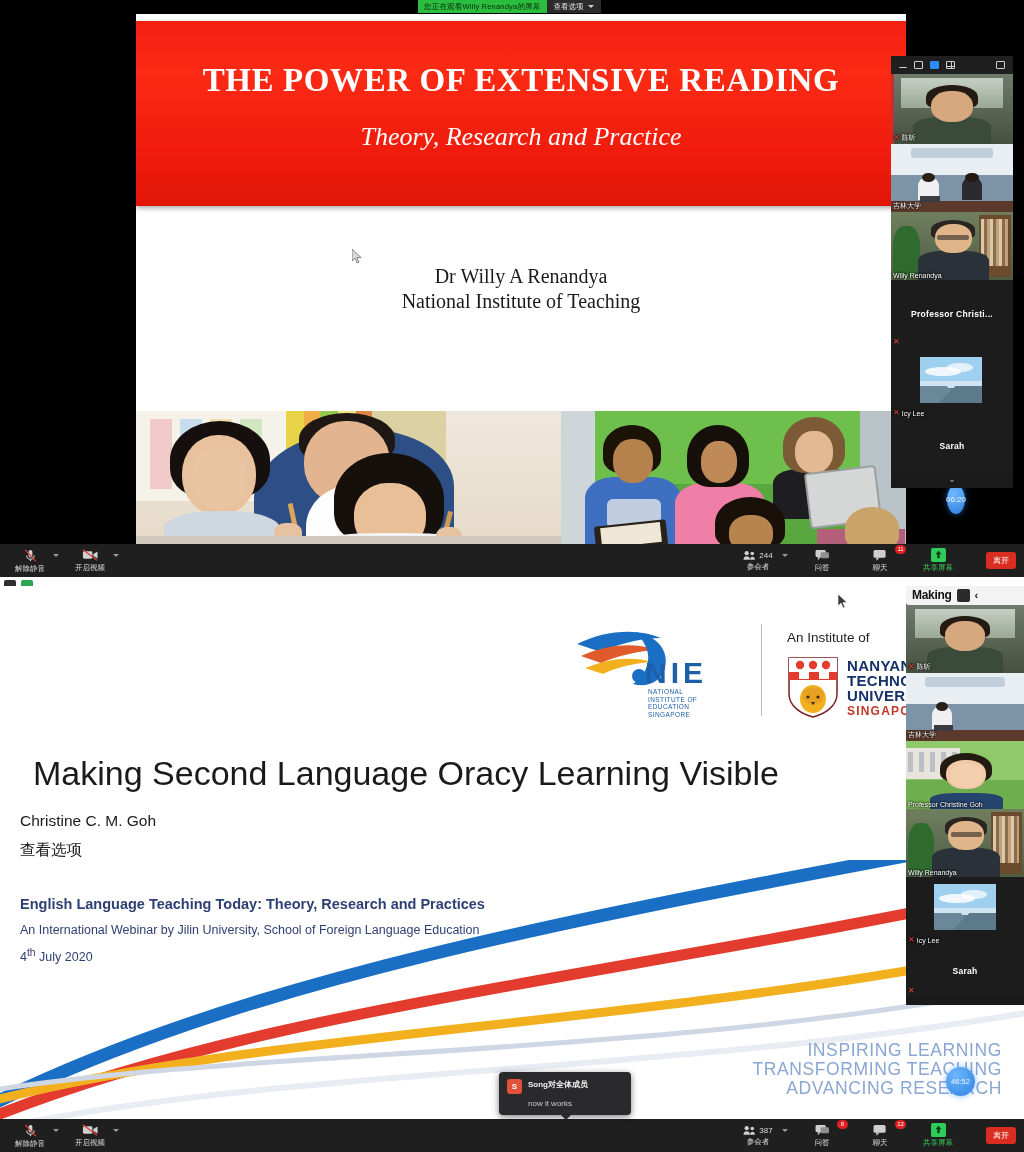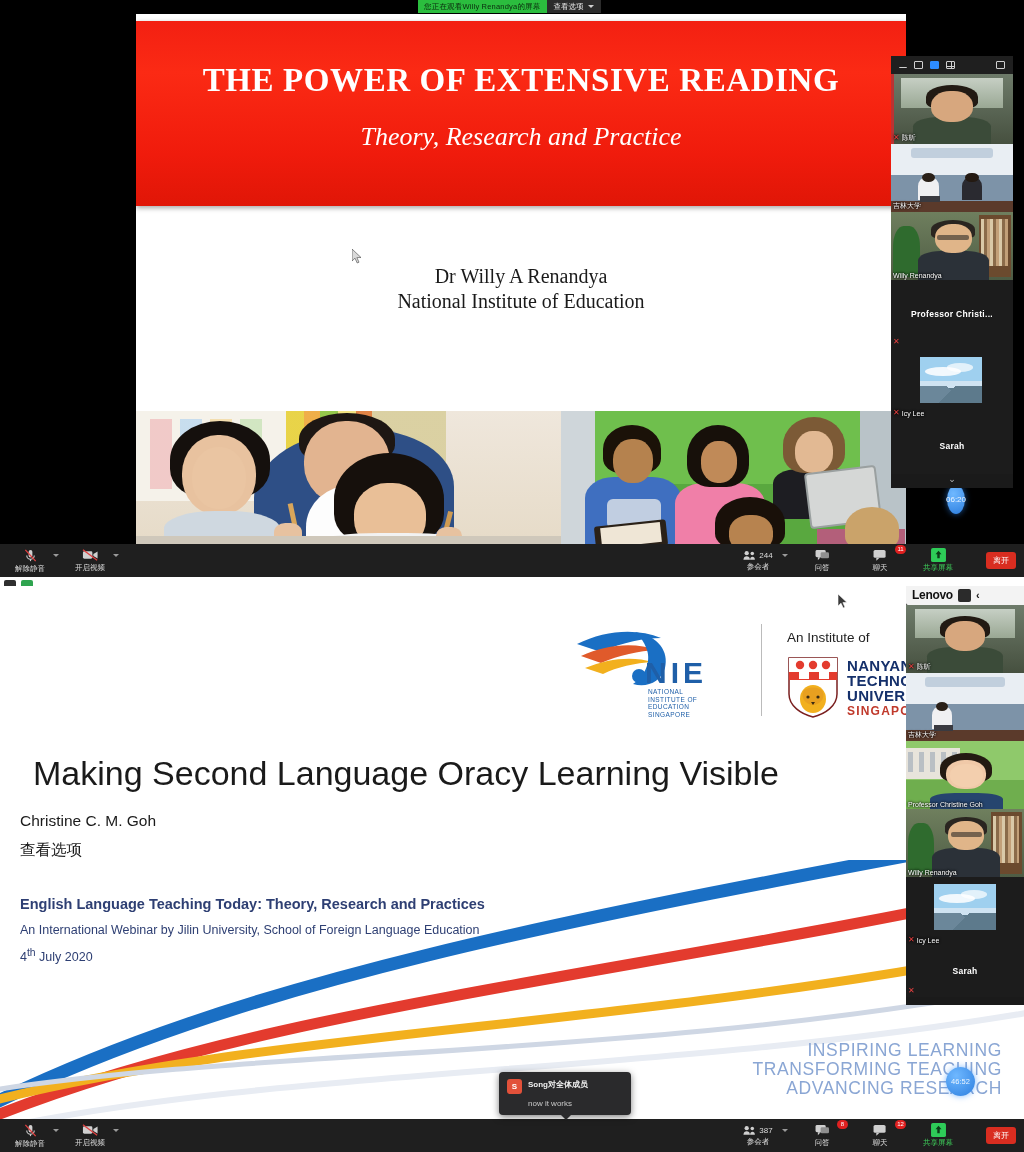--- a/index.html
+++ b/index.html
@@ -284,21 +284,21 @@
       <span class="caret-d"></span>
     </div>
   </div>
 
   <div id="slide1">
     <div class="s1-redband"></div>
     <div class="s1-title">THE POWER OF EXTENSIVE READING</div>
     <div class="s1-sub">Theory, Research and Practice</div>
     <div class="s1-author">
       <div>Dr Willy A Renandya</div>
-      <div>National Institute of Education</div>
+      <div>National Institute of Teaching</div>
     </div>
 
     <div class="s1-photos">
       <div class="photo photoA">
         <div class="pA-bg"></div>
           <div class="pA-board"></div>
           <div class="pA-cards"></div>
         <div class="pA-art"></div>
         <div class="pA-teacher"></div>
           <div class="pA-thair"></div>
@@ -563,21 +563,21 @@
   </div>
 
   <div class="cursor" style="left:838px; top:8px;">
     <svg width="11" height="15" viewBox="0 0 11 15">
         <path d="M0 0 L0 12 L3 9.2 L5.2 14 L7 13.2 L4.9 8.6 L9 8.5 Z" fill="#3a3a3a" stroke="#fff" stroke-width="0.6"></path>
       </svg>
   </div>
 
   <div class="vpanel" style="left:906px; top:-1px; width:118px; height:420px;">
     <div class="lenovo-bar">
-      <span class="lenovo-txt">Lenovo</span>
+      <span class="lenovo-txt">Making</span>
       <span class="lv-box"></span>
       <span class="lv-chev">‹</span>
     </div>
 
     <div style="height:20px"></div>
 
     <div class="tile" style="height:68px;">
       <div class="t1bg"></div>
         <div class="t1win"></div>
         <div class="t1body"></div>

